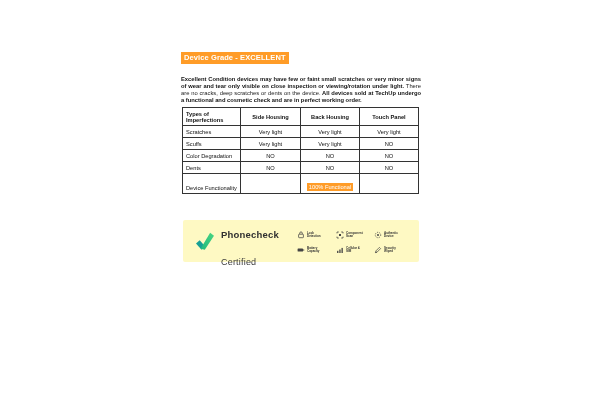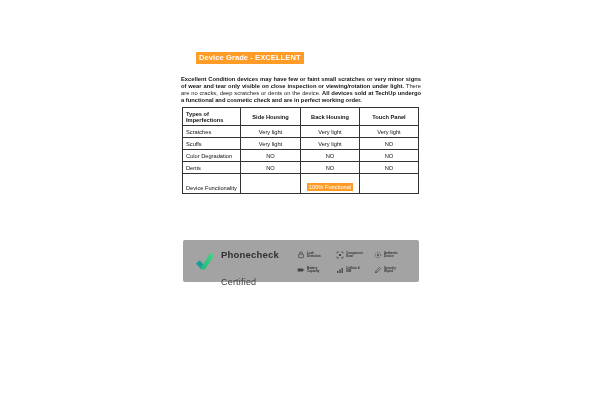--- a/index.html
+++ b/index.html
@@ -2,21 +2,21 @@
 <html><head>
 <meta charset="utf-8">
 <style>
   html,body{margin:0;padding:0;}
   body{
     width:600px;height:400px;position:relative;background:#ffffff;
     font-family:"Liberation Sans", sans-serif;color:#111;overflow:hidden;
   }
   
   .doc-title{
-    position:absolute;left:196px;top:52px;
+    position:absolute;left:181px;top:52px;
     background:#FF9C28;color:#ffffff;
     font-size:7.5px;font-weight:bold;line-height:8px;
     padding:2px 3px;letter-spacing:.1px;white-space:nowrap;
   }
   
   .desc{
     position:absolute;left:181px;top:70px;width:240px;
     font-size:5.8px;line-height:7.2px;text-align:justify;color:#141414;
   }
   .desc .b{font-weight:bold;}
@@ -39,22 +39,22 @@
   table.grade thead th.first{text-align:left;padding-left:3px;}
   table.grade tbody td{height:9px;}
   table.grade tbody td.first{text-align:left;padding-left:3px;white-space:nowrap;}
   table.grade tr.tall td{height:16px;vertical-align:bottom;padding-bottom:2px;}
   .hl{
     display:inline-block;background:#FF9C28;color:#ffffff;
     padding:1px 2px;line-height:6px;
   }
   
   .badge{
-    position:absolute;left:183px;top:240px;width:236px;height:42px;
-    background:#a3a3a3;border-radius:2px;
+    position:absolute;left:183px;top:220px;width:236px;height:42px;
+    background:#fef9c3;border-radius:2px;
   }
   .badge .check{position:absolute;left:11px;top:10px;}
   .brand{position:absolute;left:38px;top:10px;line-height:1;}
   .brand .name{font-size:9.5px;font-weight:bold;color:#303030;letter-spacing:.2px;}
   .brand .sub{font-size:9px;font-weight:normal;color:#3a3a3a;margin-top:18px;letter-spacing:.2px;}
   .features{
     position:absolute;left:114px;top:9px;
     display:grid;grid-template-columns:39px 38px 39px;grid-auto-rows:12px;
     row-gap:3px;align-items:center;
   }

